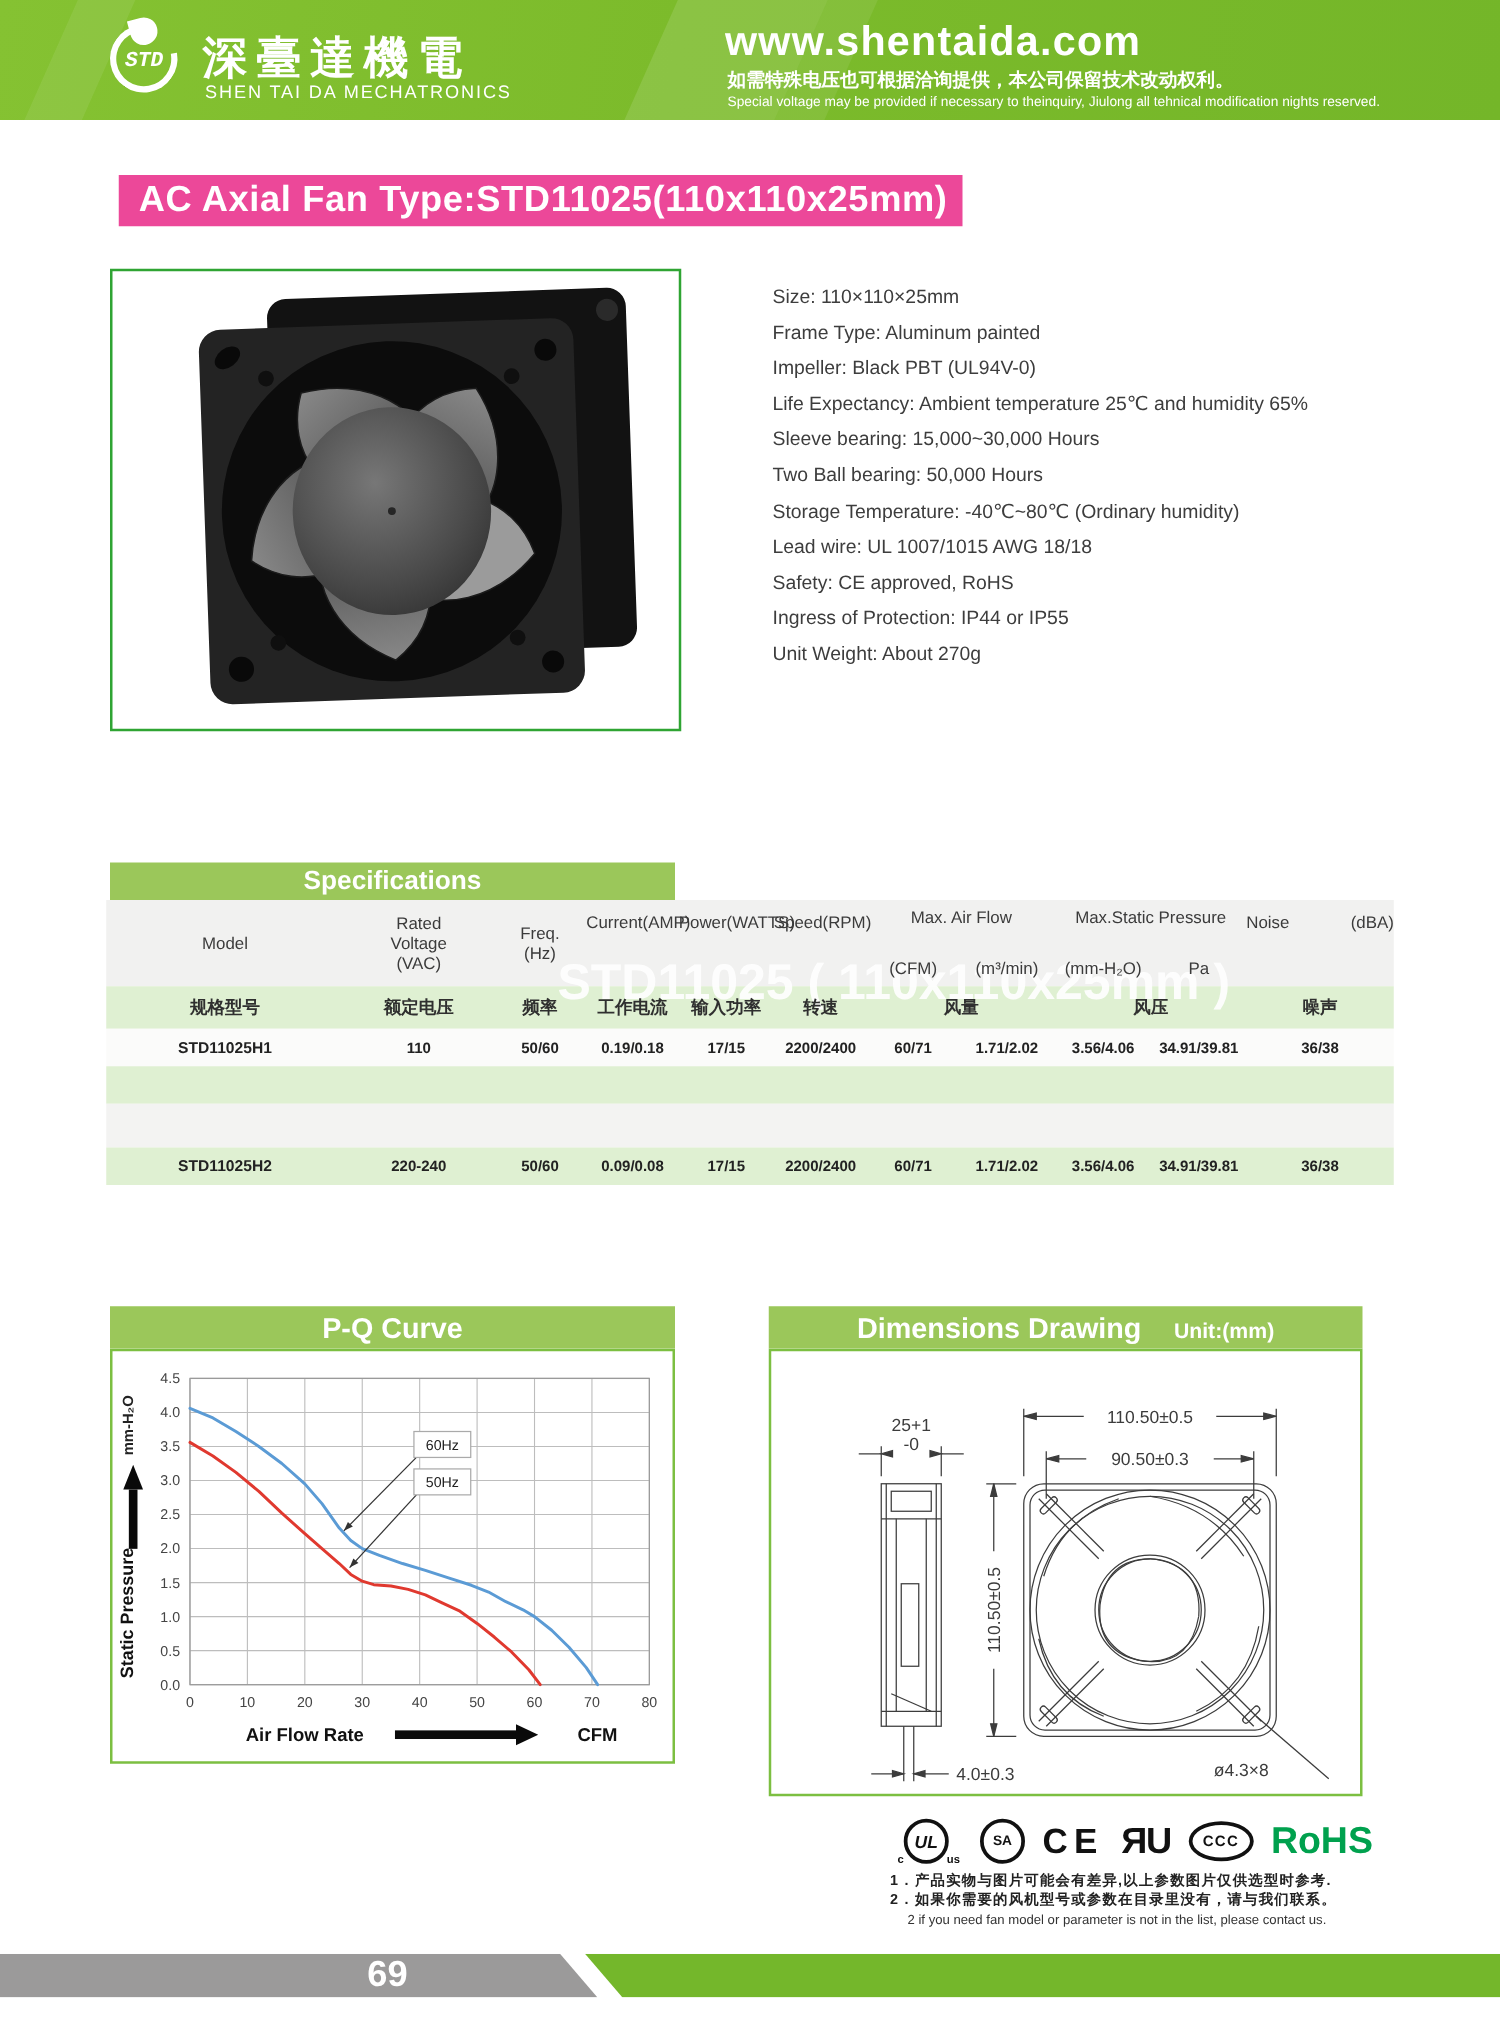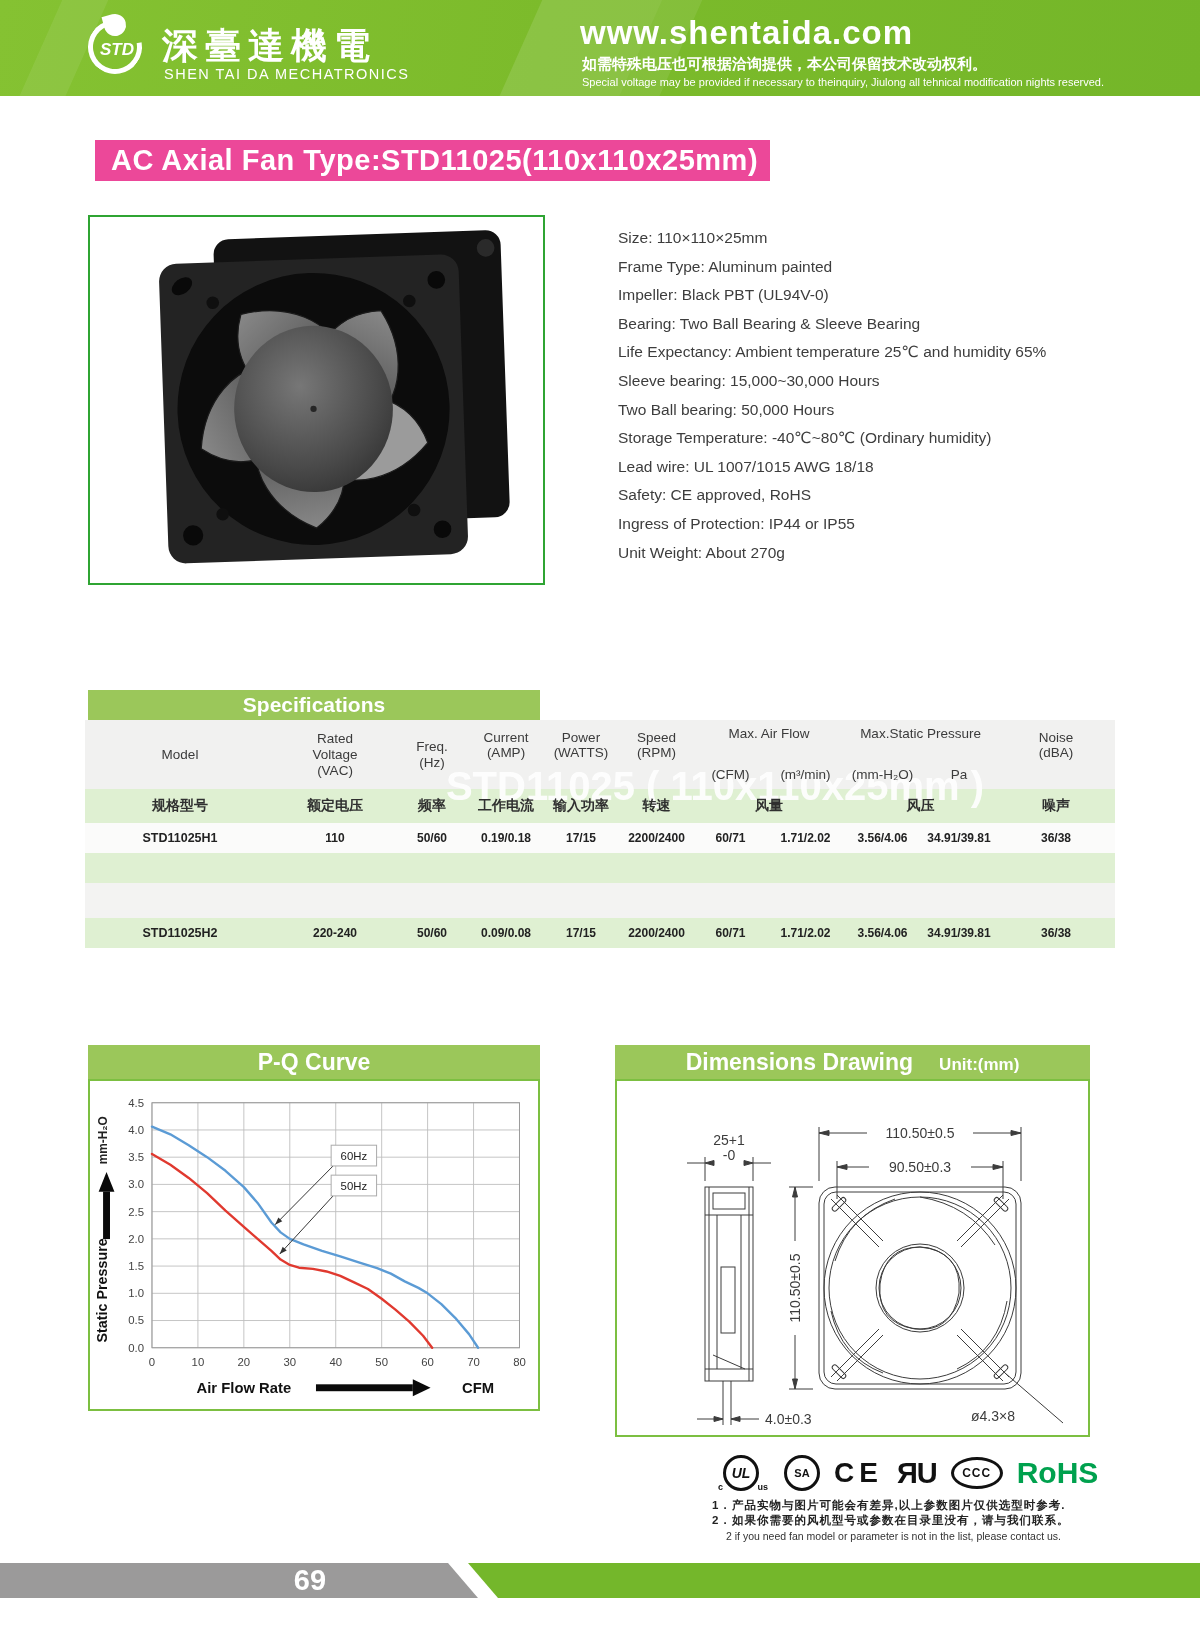--- a/index.html
+++ b/index.html
@@ -13,21 +13,21 @@
     background:rgba(255,255,255,.12); transform:skewX(-24deg); }
   .header .stripe2 { position:absolute; left:640px; top:-20px; width:40px; height:140px;
     background:rgba(255,255,255,.08); transform:skewX(-24deg); }
   .header .stripe3 { position:absolute; left:40px; top:-20px; width:46px; height:140px;
     background:rgba(255,255,255,.08); transform:skewX(-24deg); }
   .logo-mark { position:absolute; left:86px; top:18px; width:62px; height:62px; }
   .logo-ring { position:absolute; left:2px; top:2px; width:54px; height:54px; border:5px solid #fff;
     border-radius:50%; border-top-color:transparent; transform:rotate(35deg); }
   .logo-leaf { position:absolute; left:18px; top:-4px; width:22px; height:22px; background:#fff;
     border-radius:0 60% 60% 60%; transform:rotate(-15deg); }
-  .logo-std { position:absolute; left:14px; top:22px; color:#fff; font-style:italic; font-weight:bold; font-size:17px; }
+  .logo-std { position:absolute; left:14px; top:22px; color:#fff; font-style:italic; font-weight:bold; font-size:17px;font-family:Liberation Mono, monospace; }
   .company-cn { position:absolute; left:162px; top:22px; color:#fff; font-weight:bold; font-size:36px; letter-spacing:7px; }
   .company-en { position:absolute; left:164px; top:66px; color:#fff; font-size:14.5px; letter-spacing:1.5px; }
   .website { position:absolute; left:580px; top:14px; color:#fff; font-weight:bold; font-size:33px; letter-spacing:1px; }
   .tagline-cn { position:absolute; left:582px; top:55px; color:#fff; font-weight:bold; font-size:15px; }
   .tagline-en { position:absolute; left:582px; top:76px; color:#fff; font-size:11px; }
 
   
   .title-bar { position:absolute; left:95px; top:140px; width:675px; height:41px; background:#ec4899;
     color:#fff; font-weight:bold; font-size:29px; line-height:41px; padding-left:16px; white-space:nowrap;
     letter-spacing:.5px; }
@@ -53,21 +53,21 @@
   .st2 { top:69px; height:34px; background:#dff0d2; }
   .st3 { top:103px; height:30px; background:#fbfbfa; }
   .st4 { top:133px; height:30px; background:#dff0d2; }
   .st5 { top:163px; height:35px; background:#f3f3f2; }
   .st6 { top:198px; height:30px; background:#dff0d2; }
   .watermark { position:absolute; left:280px; top:44px; width:700px; text-align:center; color:#fff;
     font-weight:bold; font-size:40px; white-space:nowrap; opacity:.92; z-index:2; }
   .spec-table { position:absolute; left:0; top:0; width:1030px; border-collapse:collapse; table-layout:fixed; z-index:3; }
   .spec-table th, .spec-table td { text-align:center; vertical-align:middle; font-weight:normal; padding:0; }
   .spec-table thead th { font-size:13.5px; color:#3b3b3b; }
-  .hflex { display:flex; flex-direction:column; justify-content:flex-start; height:60px; padding:5px 0 6px; }
+  .hflex { display:flex; flex-direction:row; justify-content:space-between; height:60px; padding:5px 0 6px; }
   .hcenter { display:flex; flex-direction:column; justify-content:center; height:60px; line-height:16px; }
   .tr-head1 { height:38px; } .tr-head2 { height:31px; }
   .tr-head2 th { vertical-align:bottom; padding-bottom:7px; }
   .tr-cn { height:34px; } .tr-cn td { font-size:14px; font-weight:bold; color:#2f2f2f; }
   .tr-data { height:30px; } .tr-spacer1 { height:30px; } .tr-spacer2 { height:35px; }
   .tr-data td { font-size:12px; font-weight:600; color:#222; }
   .tr-data td.model-cell { font-weight:bold; font-size:12.5px; }
 
   
   .pq-box { position:absolute; left:88px; top:1079px; width:452px; height:332px; border:2px solid #7cbf41; background:#fff; }
@@ -164,21 +164,20 @@
         <circle cx="-78" cy="88" r="5" fill="#0f0f0f"></circle>
         <circle cx="74" cy="90" r="5" fill="#0f0f0f"></circle>
       </g>
     </svg>
   </div>
 
   <ul class="spec-list">
       <li>Size: 110×110×25mm</li>
       <li>Frame Type: Aluminum painted</li>
       <li>Impeller: Black PBT (UL94V-0)</li>
-      <li>Bearing: Two Ball Bearing &amp; Sleeve Bearing</li>
       <li>Life Expectancy: Ambient temperature 25℃ and humidity 65%</li>
       <li>Sleeve bearing: 15,000~30,000 Hours</li>
       <li>Two Ball bearing: 50,000 Hours</li>
       <li>Storage Temperature: -40℃~80℃ (Ordinary humidity)</li>
       <li>Lead wire: UL 1007/1015 AWG 18/18</li>
       <li>Safety: CE approved, RoHS</li>
       <li>Ingress of Protection: IP44 or IP55</li>
       <li>Unit Weight: About 270g</li>
     </ul>
 

